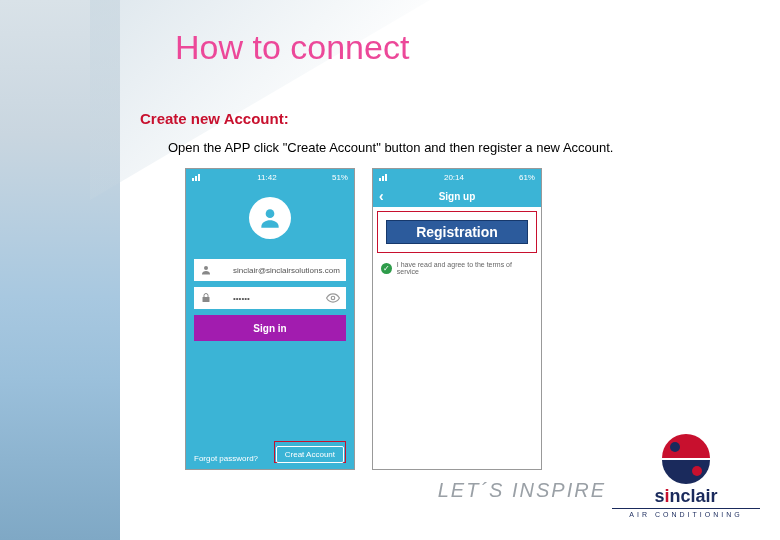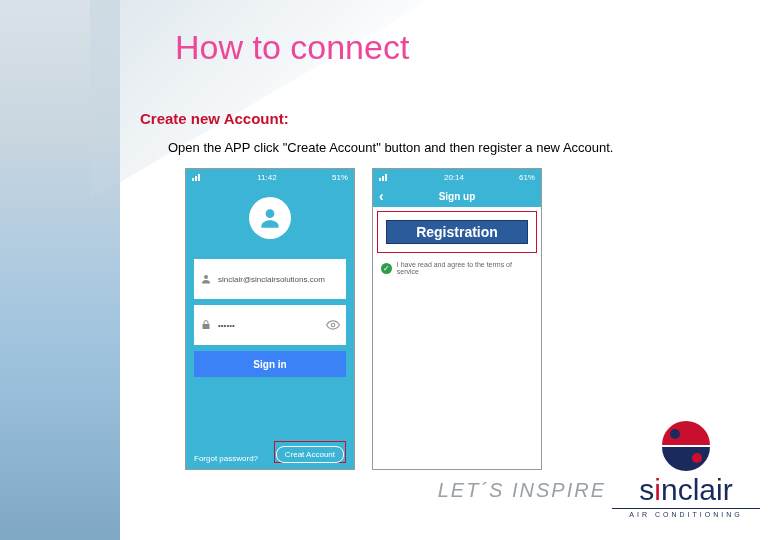--- a/index.html
+++ b/index.html
@@ -8,45 +8,45 @@
 .title{position:absolute;left:175px;top:28px;font-size:34px;font-weight:normal;color:#ec4899}
 .subtitle{position:absolute;left:140px;top:110px;font-size:15px;font-weight:bold;color:#c8102e}
 .instruction{position:absolute;left:168px;top:140px;font-size:13px;color:#000}
 .phone{position:absolute;top:168px;width:168px;height:300px;border:1px solid #999;background:#fff}
 .phone1{left:185px}
 .phone2{left:372px}
 .statusbar{height:16px;background:#3bb4d6;display:flex;align-items:center;justify-content:space-between;padding:0 6px;font-size:8px;color:#fff}
 .login-body{height:calc(100% - 16px);background:#3bb4d6;position:relative}
 .avatar-wrap{display:flex;justify-content:center;padding-top:12px}
 .avatar{width:42px;height:42px;border-radius:50%;background:#fff;display:flex;align-items:center;justify-content:center;color:#3bb4d6}
-.field-row{background:#fff;margin:6px 8px;height:22px;display:flex;align-items:center;padding:9px 6px;font-size:8px;color:#555;gap:6px}
+.field-row{background:#fff;margin:6px 8px;height:22px;display:flex;align-items:center;padding:0 6px;font-size:8px;color:#555;gap:21px}
 .field-row .icon{width:12px;height:12px;color:#888;flex:0 0 12px}
 .field-row .val{flex:1}
 .field-row .eye{color:#999}
-.signin{background:#3b82f6;margin:4px 8px;height:26px;display:flex;align-items:center;justify-content:center;color:#fff;font-size:10px;font-weight:bold}
+.signin{background:#a21caf;margin:4px 8px;height:26px;display:flex;align-items:center;justify-content:center;color:#fff;font-size:10px;font-weight:bold}
 .bottom{position:absolute;bottom:6px;left:8px;right:8px;display:flex;justify-content:space-between;align-items:flex-end}
 .forgot{color:#fff;font-size:8px}
-.create-btn{border:1px solid #fff;color:#fff;font-size:8px;padding:3px 8px;border-radius:8px}
+.create-btn{border:1px solid #fff;color:#fff;font-size:8px;padding:3px 8px;border-radius:2px}
 .redbox{border:1.5px solid #c8102e;padding:1px}
 .signup-hdr{height:22px;background:#3bb4d6;display:flex;align-items:center;color:#fff;font-size:10px;font-weight:bold;position:relative;justify-content:center}
 .back{position:absolute;left:6px;color:#fff;font-size:14px}
 .signup-body{background:#fff;height:calc(100% - 16px)}
 .in-row{border-bottom:1px solid #ddd;height:24px;display:flex;align-items:center;padding:0 8px;font-size:8px;color:#aaa}
 .reg-wrap{padding:8px;border:1.5px solid #c8102e;margin:4px}
 .reg-btn{background:#2c5b9c;border:1px solid #16386b;height:22px;display:flex;align-items:center;justify-content:center;color:#fff;font-size:14px;font-weight:bold}
 .terms{display:flex;align-items:center;gap:5px;padding:4px 8px;font-size:7px;color:#666}
 .chk{width:11px;height:11px;border-radius:50%;background:#2e9c4a;display:flex;align-items:center;justify-content:center;color:#fff;font-size:8px}
 .tagline{position:absolute;right:174px;bottom:38px;font-size:20px;color:#9aa0a6;letter-spacing:2px;font-style:italic}
 .logo{position:absolute;right:20px;bottom:22px;width:148px;text-align:center}
 .logo-swirl{width:50px;height:50px;margin:0 auto 2px;position:relative}
 .swirl-top{position:absolute;width:48px;height:24px;border-radius:48px 48px 0 0;background:#c8102e;left:1px;top:0}
 .swirl-bot{position:absolute;width:48px;height:24px;border-radius:0 0 48px 48px;background:#1a2a5c;left:1px;bottom:0}
 .swirl-dot1{position:absolute;width:10px;height:10px;border-radius:50%;background:#1a2a5c;left:9px;top:8px}
 .swirl-dot2{position:absolute;width:10px;height:10px;border-radius:50%;background:#c8102e;right:9px;bottom:8px}
-.logo-name{font-size:30px;font-weight:normal;color:#1a2a5c;letter-spacing:0}
+.logo-name{font-size:18px;font-weight:bold;color:#1a2a5c;letter-spacing:0}
 .logo-name .i{color:#c8102e}
 .logo-sub{font-size:7px;letter-spacing:3px;color:#1a2a5c;border-top:1px solid #1a2a5c;padding-top:2px;margin-top:1px}
 svg{display:block}
 </style>
 </head>
 <body>
 
 <div class="bg-left"></div>
 <div class="bg-poly"></div>
 

